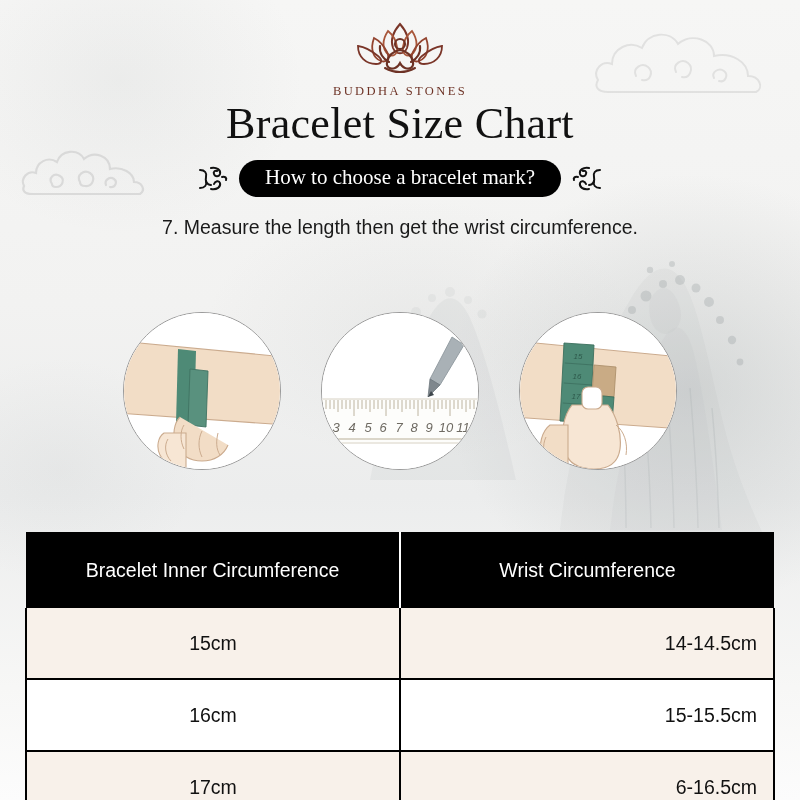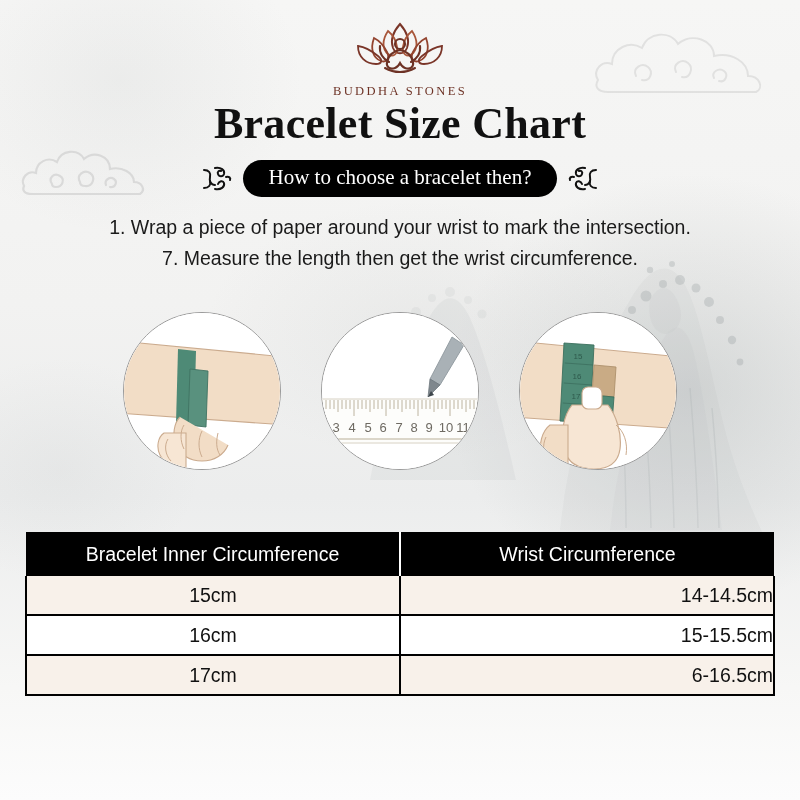--- a/index.html
+++ b/index.html
@@ -51,21 +51,21 @@
     font-weight: 400;
   }
 
   
   #title {
     position: absolute;
     left: 0; right: 0; top: 98px;
     text-align: center;
     font-family: "Liberation Serif", serif;
     font-size: 44px;
-    font-weight: 700;
+    font-weight: 400;
     color: #111;
     letter-spacing: .3px;
   }
 
   
   #banner-row {
     position: absolute;
     left: 0; right: 0; top: 160px;
     display: flex;
     align-items: center;
@@ -107,38 +107,39 @@
     gap: 40px;
   }
   .circle {
     width: 156px;
     height: 156px;
     border-radius: 50%;
     background: #fff;
     border: 1.4px solid #9a9a9a;
     overflow: hidden;
     position: relative;
+    font-style: italic;
   }
   .circle svg { display: block; }
 
   
   #size-table {
     position: absolute;
     left: 25px;
     top: 532px;
     width: 750px;
     border-collapse: collapse;
     table-layout: fixed;
   }
   #size-table th, #size-table td {
     text-align: center;
     font-size: 19.5px;
     color: #111;
     height: 38px;
-    padding: 0;
+    padding: 16px;
   }
   #size-table thead th {
     background: #000;
     color: #fff;
     height: 44px;
     font-weight: 400;
     font-size: 19.5px;
   }
   #size-table thead th.col-a { border-right: 2px solid #fff; }
   #size-table tbody td {
@@ -253,34 +254,33 @@
   <div id="banner-row">
     <svg class="orn" width="34" height="34" viewBox="0 0 34 34">
       <g fill="none" stroke="#111" stroke-width="2" stroke-linecap="round">
         <path d="M4 8 C9 8 11 11 10 15 C9 19 11 23 15 23"></path>
         <path d="M4 26 C9 26 11 23 10 19"></path>
         <path d="M15 6 C21 5 25 8 24 12 C23 15 19 15 18 12 C17 10 19 8 21 9"></path>
         <path d="M15 27 C21 28 25 25 24 21 C23 18 19 19 18 22"></path>
         <path d="M26 15 C29 14 31 16 30 18"></path>
       </g>
     </svg>
-    <div id="banner-pill">How to choose a bracelet then?</div>
+    <div id="banner-pill">How to choose a bracelet mark?</div>
     <svg class="orn" width="34" height="34" viewBox="0 0 34 34">
       <g fill="none" stroke="#111" stroke-width="2" stroke-linecap="round" transform="translate(34,0) scale(-1,1)">
         <path d="M4 8 C9 8 11 11 10 15 C9 19 11 23 15 23"></path>
         <path d="M4 26 C9 26 11 23 10 19"></path>
         <path d="M15 6 C21 5 25 8 24 12 C23 15 19 15 18 12 C17 10 19 8 21 9"></path>
         <path d="M15 27 C21 28 25 25 24 21 C23 18 19 19 18 22"></path>
         <path d="M26 15 C29 14 31 16 30 18"></path>
       </g>
     </svg>
   </div>
 
   <div id="steps">
-    <div class="step">1. Wrap a piece of paper around your wrist to mark the intersection.</div>
     <div class="step">7. Measure the length then get the wrist circumference.</div>
   </div>
 
   <div id="circles">
 
     <div class="circle">
       <svg width="156" height="156" viewBox="0 0 156 156">
         <rect width="156" height="156" fill="#ffffff"></rect>
         <path d="M-6 28 L162 44 L162 112 L-6 100 Z" fill="#f2ddc6" stroke="#cbab8e" stroke-width="1.1"></path>
         <path d="M54 36 L72 38 L70 112 L52 110 Z" fill="#4e8a76"></path>

